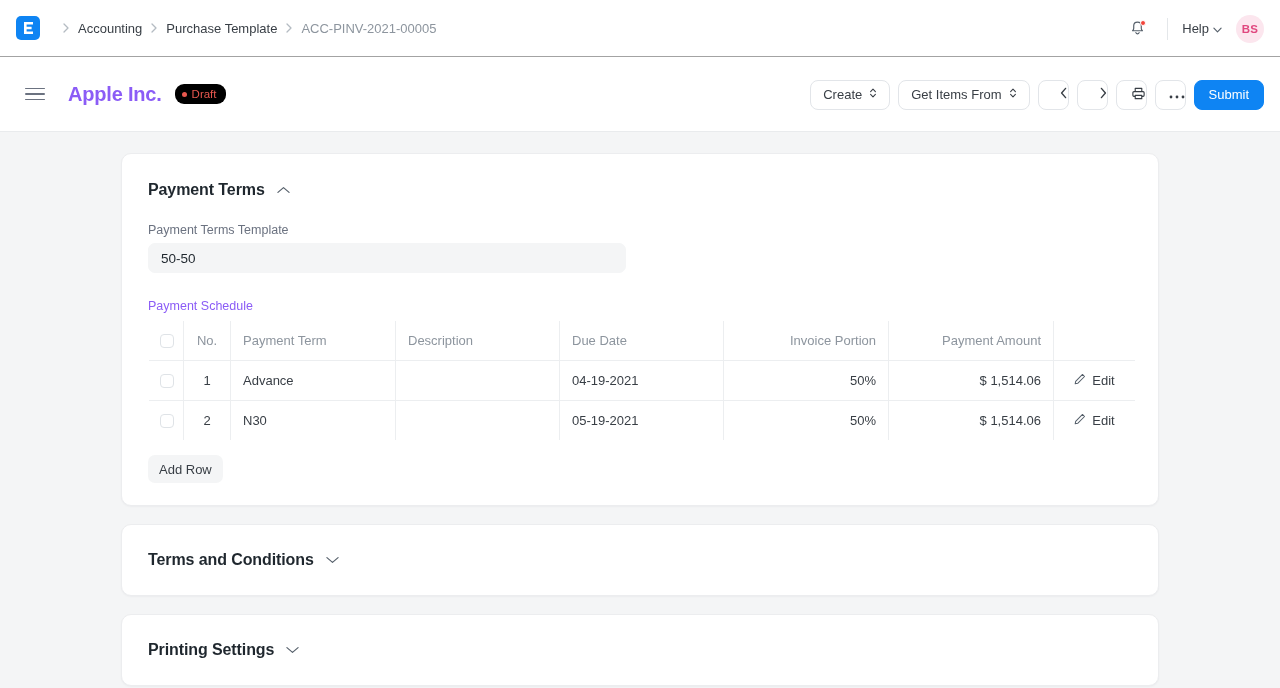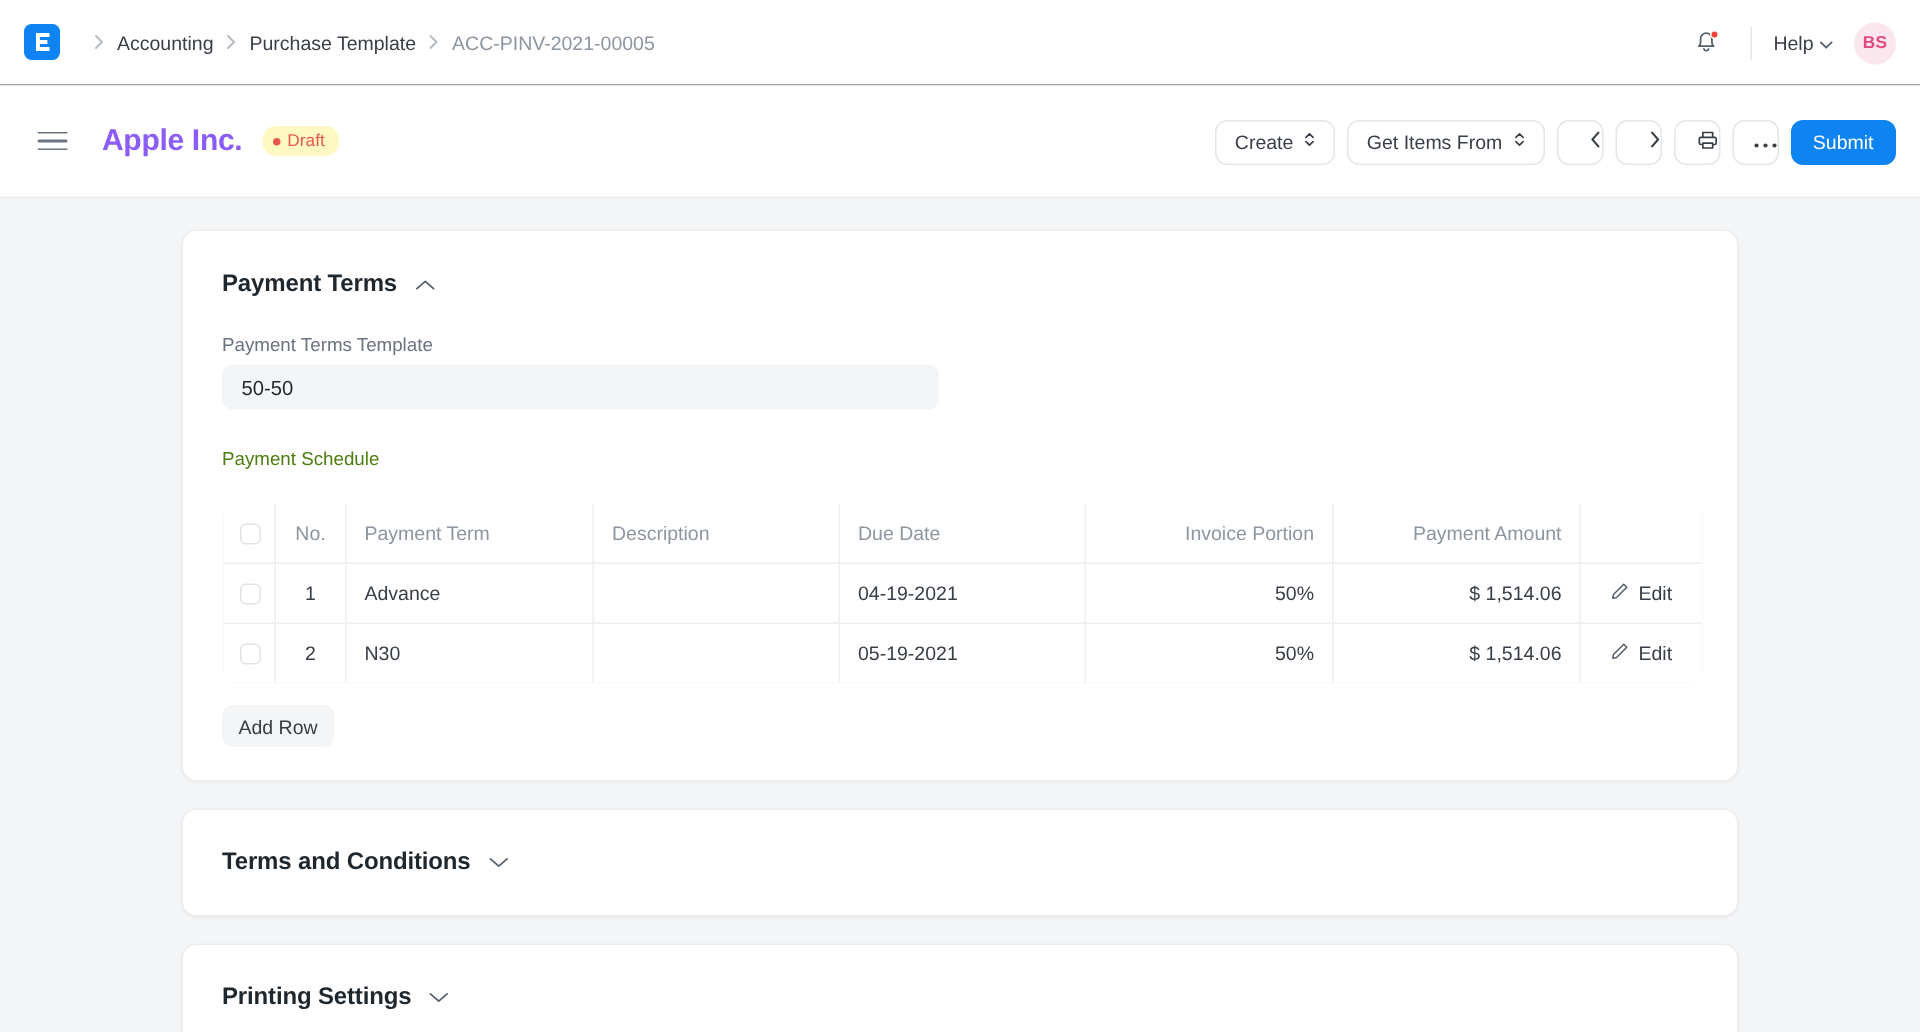--- a/index.html
+++ b/index.html
@@ -94,21 +94,21 @@
     justify-content: center; gap: 4px; cursor: pointer; margin-left: 9px;
   }
   .sidebar-toggle span {
     display: block; height: 1.6px; width: 20px; background: #6b7280; border-radius: 2px;
   }
   .doc-title {
     font-size: 20px; font-weight: bold; color: #8b5cf6;
     margin-left: 21px; letter-spacing: -0.2px;
   }
   .badge-draft {
-    margin-left: 13px; background: #fef9c3; color: #e8584f;
+    margin-left: 13px; background: #000000; color: #e8584f;
     font-size: 11.5px; border-radius: 9px;
     padding: 4px 9px 4px 7px; display: inline-flex; align-items: center; gap: 5px;
     font-weight: 400;
   }
   .badge-dot { width: 5px; height: 5px; border-radius: 50%; background: #e8584f; }
 
   .actions {
     position: absolute; right: 16px; top: 0; height: 75px;
     display: flex; align-items: center; gap: 8px;
   }
@@ -150,21 +150,21 @@
     font-size: 12.5px; color: #6b7280; margin-top: 24px; margin-bottom: 6px;
   }
   .field-input {
     width: 478px; height: 30px; background: #f4f5f6;
     border: 1px solid #f4f5f6; border-radius: 7px;
     font-size: 13.5px; color: #1f272e;
     padding: 0 12px; outline: none;
     font-family: "Liberation Sans", sans-serif;
   }
 
-  .grid-label { font-size: 12.5px; color: #4d7c0f; margin-top: 26px; margin-bottom: 22px; }
+  .grid-label { font-size: 12.5px; color: #8b5cf6; margin-top: 26px; margin-bottom: 7px; }
 
   
   table.grid {
     width: 987px; border-collapse: collapse; table-layout: fixed;
     border: 1px solid #e5e7eb; border-radius: 8px; overflow: hidden;
   }
   table.grid th, table.grid td {
     border-right: 1px solid #eceef0;
     border-bottom: 1px solid #eceef0;
     height: 40px; padding: 0 12px;

